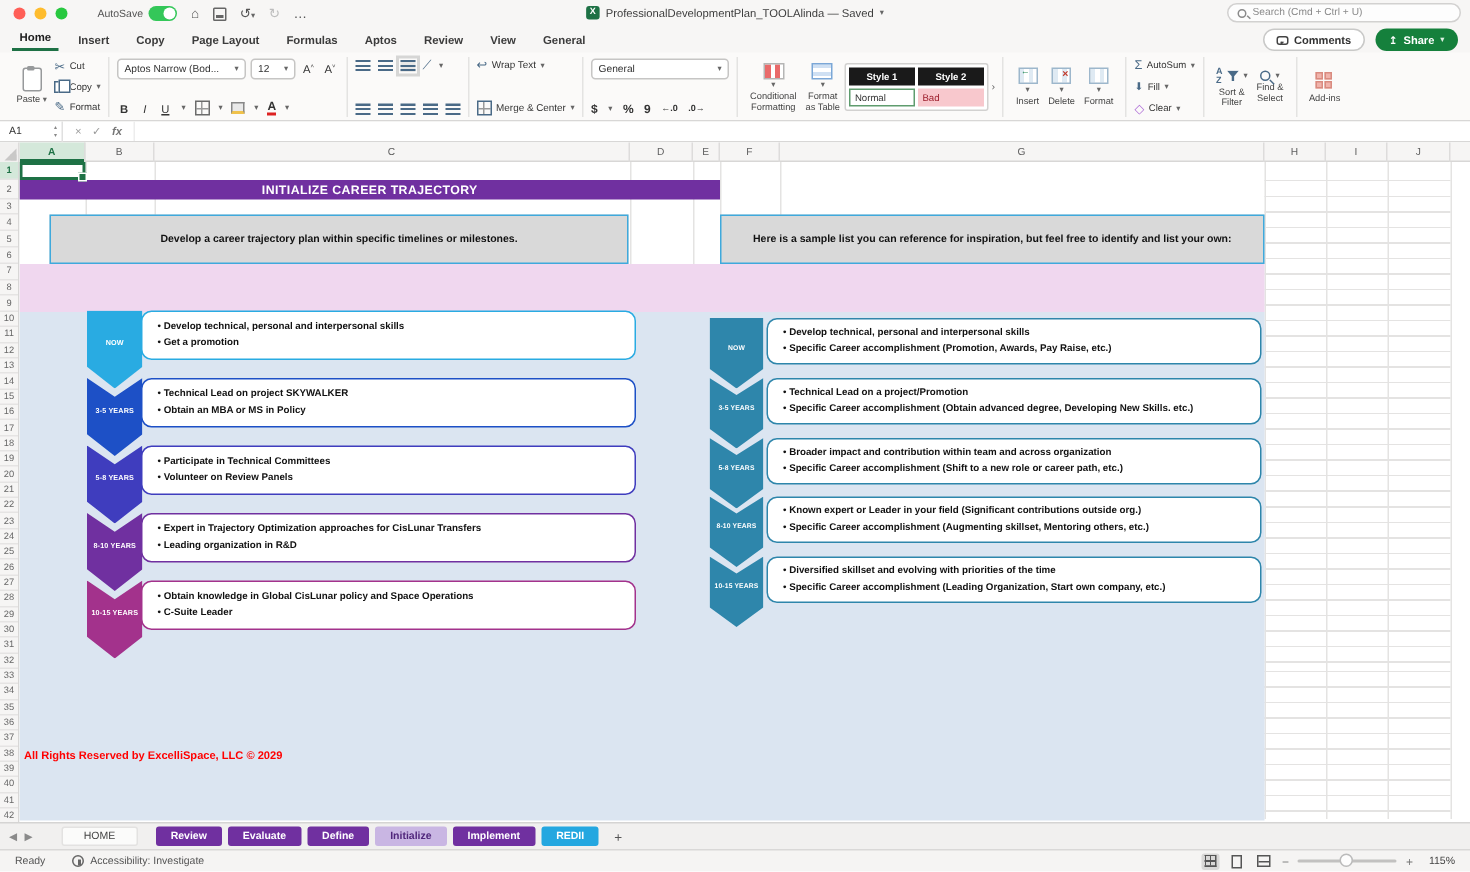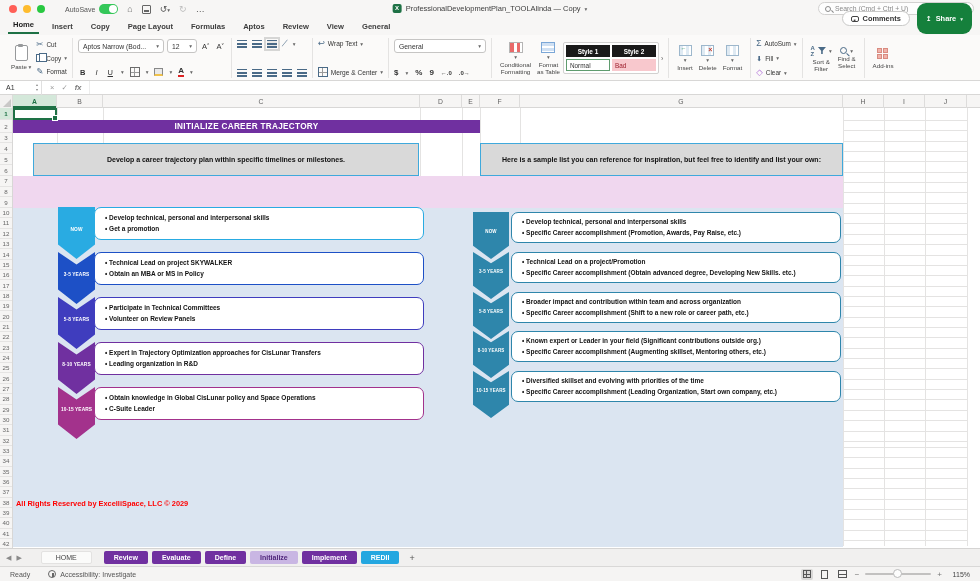--- a/index.html
+++ b/index.html
@@ -30,21 +30,21 @@
   .lens::after{ content:""; position:absolute; left:4.5px; top:4.5px; width:3px; height:1px; background:#8a8a8a; transform:rotate(45deg); }
 
   
   .menubar { position:absolute; left:0; top:18px; width:980px; height:17px; display:flex; align-items:flex-end; padding:0 8px 1px 8px; background:#f7f6f5; }
   .mtab { font-size:7.6px; font-weight:600; color:#3c3c3c; padding:3px 5px 3px 5px; margin-right:8px; }
   .mtab.active { color:#1e1e1e; font-weight:bold; border-bottom:2px solid #1e7145; }
   .menubar-right { margin-left:auto; display:flex; align-items:center; gap:7px; }
   .comments-btn { display:flex; align-items:center; gap:4px; border:1px solid #c9c9c8; background:#fff; border-radius:9px; height:15px; padding:0 8px; font-size:7.4px; font-weight:600; color:#333; }
   .bubble { width:8px; height:6px; border:1px solid #444; border-radius:2px; position:relative; }
   .bubble::after{content:""; position:absolute; left:1px; bottom:-2.5px; border:2px solid transparent; border-top-color:#444; border-left-color:#444; transform:scale(.6);}
-  .share-btn { display:flex; align-items:center; gap:4px; background:#15803c; color:#fff; border-radius:9px; height:31px; padding:0 9px; font-size:7.4px; font-weight:bold; }
+  .share-btn { display:flex; align-items:center; gap:4px; background:#15803c; color:#fff; border-radius:9px; height:15px; padding:0 9px; font-size:7.4px; font-weight:bold; }
   .share-ic { font-size:7px; }
 
   
   .ribbon { position:absolute; left:0; top:35px; width:980px; height:46px; background:#fbfaf9; border-bottom:1px solid #d8d7d6; display:flex; align-items:stretch; padding:3px 4px 2px 6px; }
   .rgroup { display:flex; align-items:center; padding:0 5px; border-right:1px solid #e4e3e2; }
   .rgroup:last-child { border-right:none; }
   .rlabel { font-size:6.2px; color:#444; text-align:center; line-height:7px; }
   .car { font-size:5.5px; color:#666; }
   .glyph { color:#4a6a87; font-size:8.5px; line-height:9px; }
   .paste-btn { display:flex; flex-direction:column; align-items:center; gap:2px; margin-right:5px; }
@@ -180,21 +180,21 @@
       <span>AutoSave</span>
       <span class="toggle"></span>
     </div>
     <span class="tb-ic">⌂</span>
     <span class="saveic"></span>
     <span class="tb-ic">↺<span class="car">▾</span></span>
     <span class="tb-ic dis">↻</span>
     <span class="tb-ic">…</span>
     <div class="doc-title">
       <span class="xlicon">X</span>
-      <span>ProfessionalDevelopmentPlan_TOOLAlinda — Copy</span>
+      <span>ProfessionalDevelopmentPlan_TOOLAlinda — Saved</span>
       <span class="car">▾</span>
     </div>
     <div class="searchbox">
       <span class="lens"></span>
       <span>Search (Cmd + Ctrl + U)</span>
     </div>
   </div>
 
   <div class="menubar">
     <span class="mtab active">Home</span>

